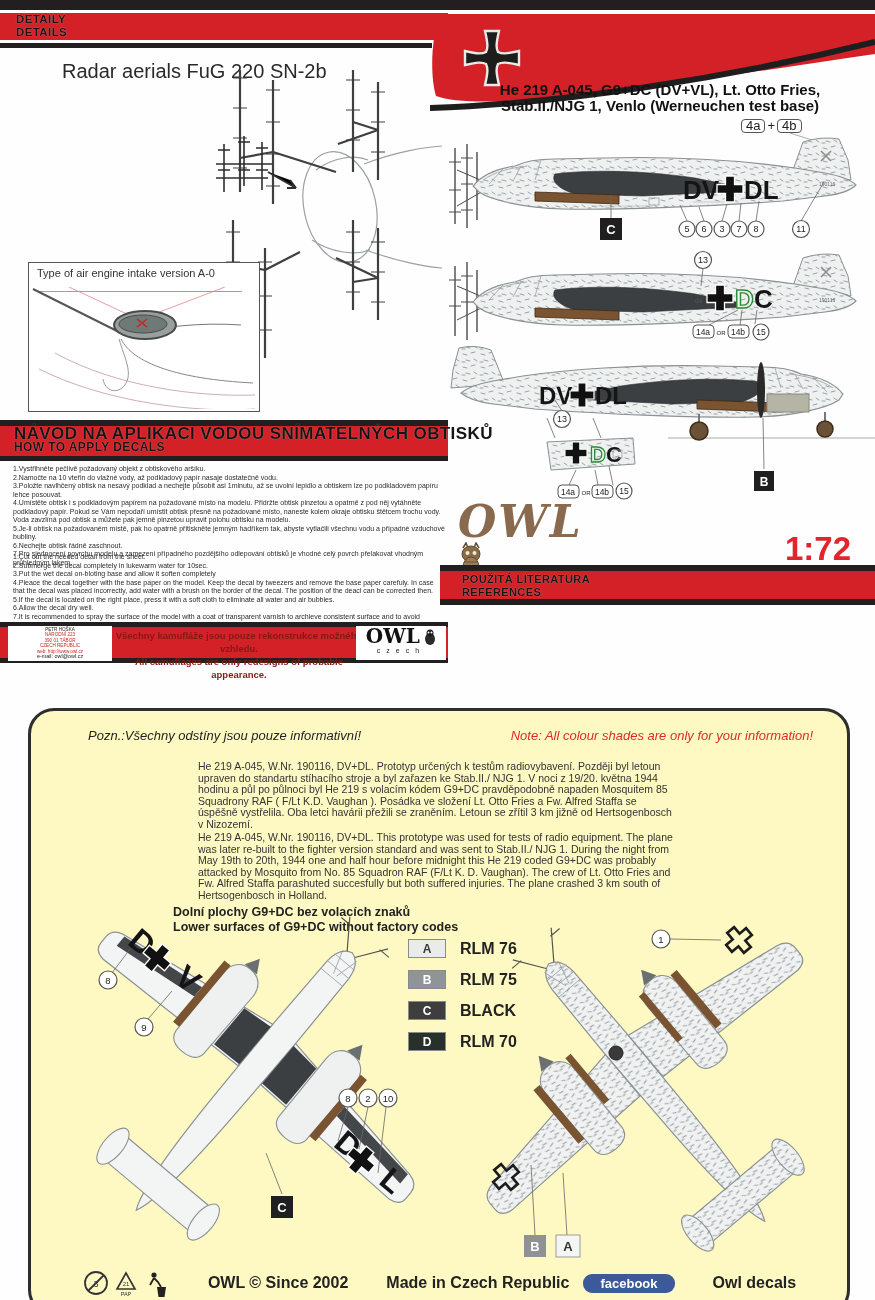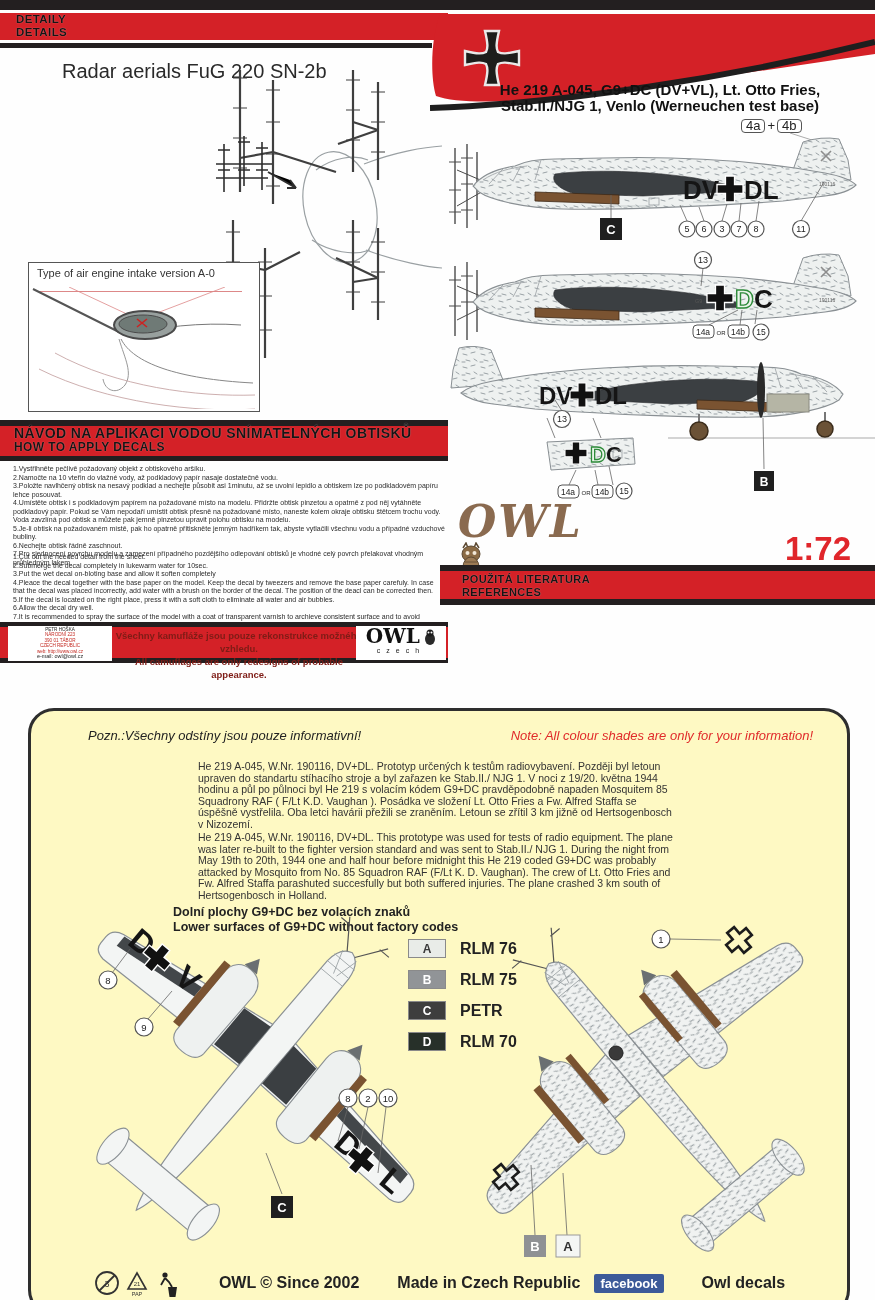--- a/index.html
+++ b/index.html
@@ -8,21 +8,21 @@
   .abs{position:absolute;}
   .bar{background:#231f20;}
   .red{background:#d42127;}
   .chunk{font-weight:800;color:#181314;letter-spacing:.4px;line-height:13px;
          text-shadow:0 0 1px rgba(255,255,255,.55);}
   .radar-title{left:62px;top:60px;font-size:20px;color:#2a2a2a;}
   .intake-box{left:28px;top:262px;width:230px;height:148px;border:1.5px solid #555;background:#fff;}
   .intake-title{position:absolute;left:8px;top:4px;font-size:11px;color:#333;border-bottom:1px solid #d88;
                 padding-bottom:12px;width:205px;}
   .subject{left:450px;top:82px;width:420px;text-align:center;font-weight:bold;font-size:15px;line-height:16px;color:#111;}
-  .howto-line1{left:14px;top:427px;font-size:14px;}
+  .howto-line1{left:14px;top:427px;font-size:17px;}
   .howto-line2{left:14px;top:441px;font-size:12px;}
   .steps{left:13px;width:432px;font-size:7px;line-height:8.5px;color:#2b2b2b;}
   .refs1{left:462px;top:573px;font-size:11px;}
   .refs2{left:462px;top:586px;font-size:11px;}
   .imprint-box{left:8px;top:626px;width:104px;height:34px;background:#fff;text-align:center;
                font-size:4.6px;line-height:5.4px;padding-top:1px;}
   .imprint-box .rl{color:#c42a22;}
   .imprint-note{left:113px;top:629px;width:252px;text-align:center;font-size:9.5px;line-height:13px;
                 color:#7e1c16;font-weight:bold;}
   .owlczech{left:356px;top:626px;width:90px;height:34px;background:#fff;text-align:center;}
@@ -41,21 +41,21 @@
   .noteL{position:absolute;left:57px;top:17px;font-size:13px;font-style:italic;color:#222;}
   .noteR{position:absolute;right:34px;top:17px;font-size:13px;font-style:italic;color:#e02a2a;}
   .para{position:absolute;left:167px;width:478px;font-size:10.5px;line-height:11.6px;color:#333;}
   .lheading{position:absolute;left:142px;top:194px;font-size:12.5px;font-weight:bold;line-height:15px;color:#222;}
   .swrow{position:absolute;left:377px;display:flex;align-items:center;gap:14px;}
   .sw{width:36px;height:17px;border:1px solid #8a8a8a;display:flex;align-items:center;justify-content:center;
       font-size:12px;font-weight:bold;}
   .swname{font-size:16px;font-weight:bold;color:#222;}
   .footer{position:absolute;left:0;top:556px;width:100%;display:flex;align-items:center;justify-content:center;gap:14px;}
   .footer .t{font-size:16px;font-weight:bold;color:#222;margin-left:24px;}
-  .fb{background:#3c5a99;color:#fff;font-weight:bold;font-size:13px;padding:2px 6px;border-radius:2px;}
+  .fb{background:#3c5a99;color:#fff;font-weight:bold;font-size:13px;padding:2px 17px;border-radius:9px;}
   svg text{font-family:"Liberation Sans", sans-serif;}
 </style>
 </head>
 <body>
 
 <div class="sheet">
 
   <div class="abs bar" style="left:0;top:0;width:875px;height:10px"></div>
 
   <div class="abs red" style="left:0;top:13px;width:448px;height:27px"></div>
@@ -386,21 +386,21 @@
     <div class="swrow" style="top:259px">
       <div class="sw" style="background-color: rgb(145, 148, 151);">
           <span style="color: rgb(255, 255, 255);">B</span>
         </div>
       <div class="swname">RLM 75</div>
     </div>
     <div class="swrow" style="top:290px">
       <div class="sw" style="background-color: rgb(62, 62, 62);">
           <span style="color: rgb(255, 255, 255);">C</span>
         </div>
-      <div class="swname">PETR</div>
+      <div class="swname">BLACK</div>
     </div>
     <div class="swrow" style="top:321px">
       <div class="sw" style="background-color: rgb(39, 48, 41);">
           <span style="color: rgb(255, 255, 255);">D</span>
         </div>
       <div class="swname">RLM 70</div>
     </div>
 
     <svg style="position:absolute;left:7px;top:190px" width="410" height="368" viewBox="0 0 410 368">
       <g transform="rotate(40 205 182)">

